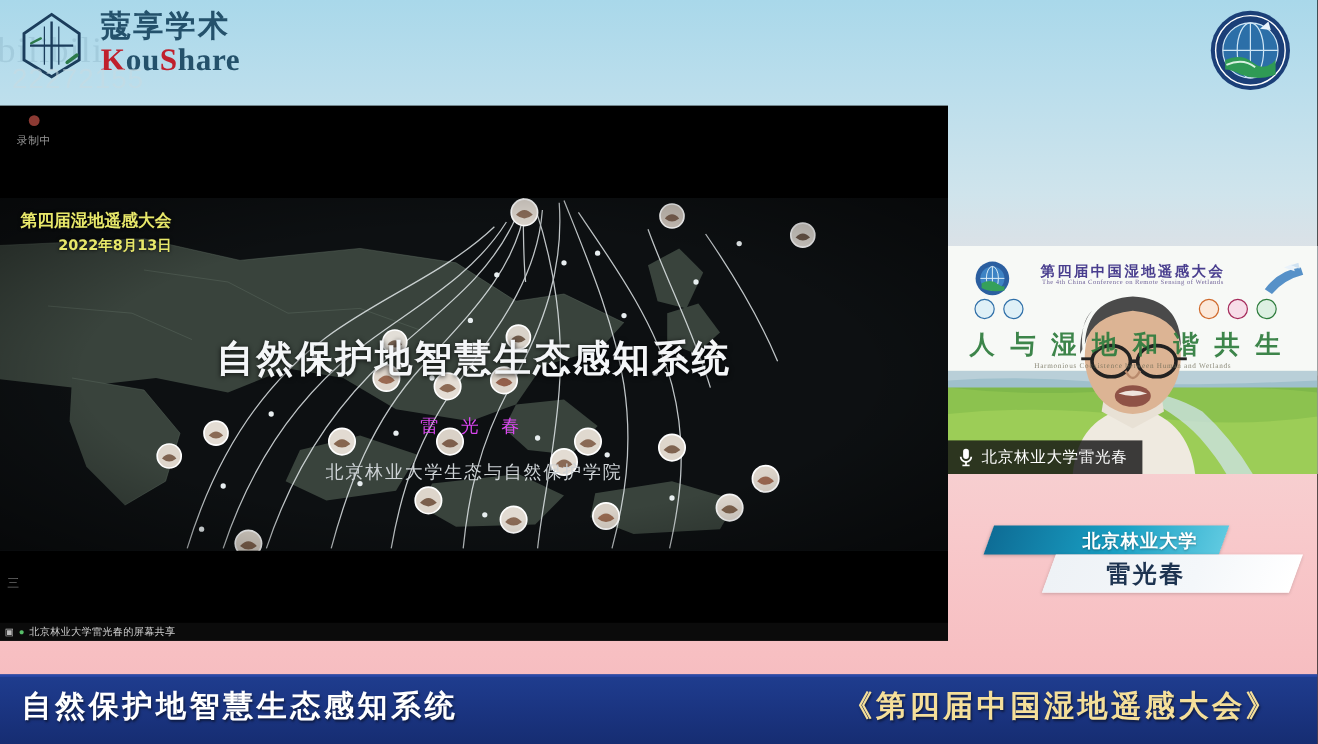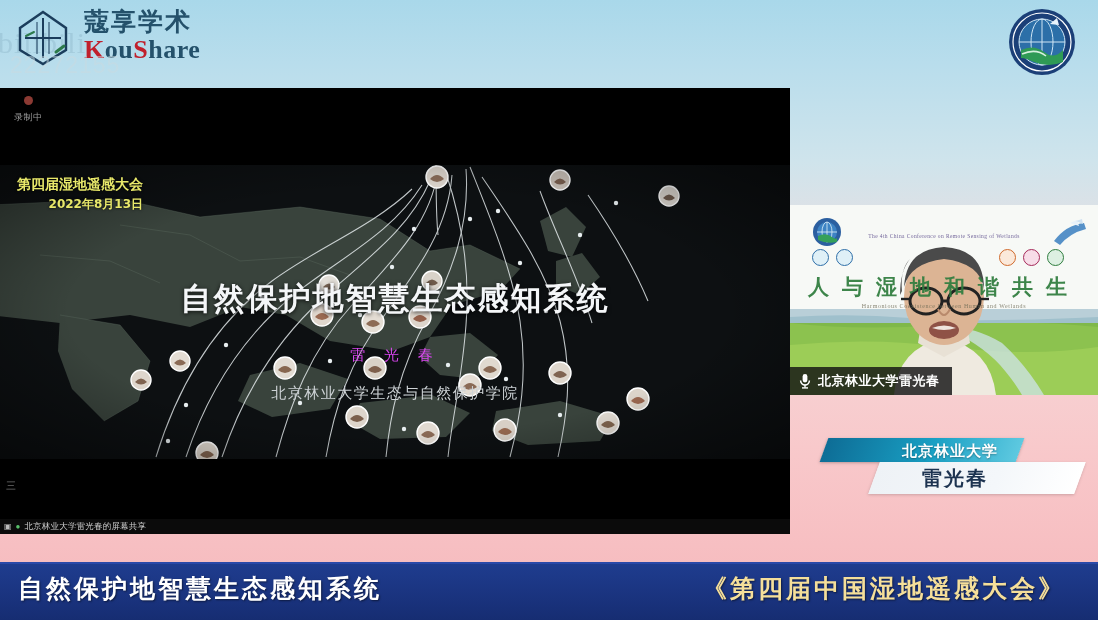--- a/index.html
+++ b/index.html
@@ -84,21 +84,21 @@
 
   .v-emblem{position:absolute;left:22px;top:12px;width:30px;height:30px;}
   .v-sat{position:absolute;right:10px;top:14px;width:38px;height:26px;}
   .v-badges{position:absolute;left:22px;top:44px;display:flex;gap:7px;}
   .v-badges2{position:absolute;right:34px;top:44px;display:flex;gap:7px;}
   .vb{width:15px;height:15px;border-radius:50%;border:1.6px solid #2f6fa8;background:#dff0f7;}
 
   .nametag{position:absolute;left:0;bottom:0;height:28px;background:rgba(20,20,20,.82);
            display:flex;align-items:center;gap:6px;padding:0 12px 0 8px;}
   .nametag .mic{width:14px;height:16px;}
-  .nametag .nm{color:#fff;font-size:13px;font-weight:700;letter-spacing:.5px;
+  .nametag .nm{color:#fff;font-size:13px;font-weight:400;letter-spacing:.5px;
                font-family:"DejaVu Sans","Liberation Sans",sans-serif;}
 
   
   .lower3{position:absolute;left:818px;top:438px;width:262px;height:58px;}
   .l3-top{position:absolute;left:6px;top:0;width:196px;height:24px;
           background:linear-gradient(90deg,#0e6d96 0%,#19a0c4 55%,#5ec9e0 100%);
           transform:skewX(-20deg);box-shadow:0 1px 3px rgba(0,0,0,.25);}
   .l3-top-t{position:absolute;left:42px;top:2px;width:180px;height:22px;line-height:22px;
             color:#ffffff;font-size:15px;font-weight:700;letter-spacing:1px;
             font-family:"DejaVu Sans","Liberation Sans",sans-serif;
@@ -399,20 +399,21 @@
     <div class="v-badges">
       <div class="vb"></div>
       <div class="vb"></div>
     </div>
     <div class="v-badges2">
       <div class="vb" style="border-color:#d06a2c;background:#fbe9da;"></div>
       <div class="vb" style="border-color:#a52a5a;background:#f7dde8;"></div>
       <div class="vb" style="border-color:#2f7d3e;background:#ddf0e2;"></div>
     </div>
 
+    <div class="v-banner-cn">第四届中国湿地遥感大会</div>
     <div class="v-banner-en">The 4th China Conference on Remote Sensing of Wetlands</div>
     <div class="v-slogan">人与湿地和谐共生</div>
     <div class="v-slogan-en">Harmonious Coexistence between Human and Wetlands</div>
 
     <div class="nametag">
       <svg class="mic" viewBox="0 0 14 16">
         <rect x="4.6" y="1" width="4.8" height="8.4" rx="2.4" fill="#ffffff"></rect>
         <path d="M2.6 7.6 a4.4 4.4 0 0 0 8.8 0" fill="none" stroke="#ffffff" stroke-width="1.5"></path>
         <rect x="6.3" y="11.6" width="1.4" height="3" fill="#ffffff"></rect>
         <rect x="4" y="14.2" width="6" height="1.4" fill="#ffffff"></rect>

